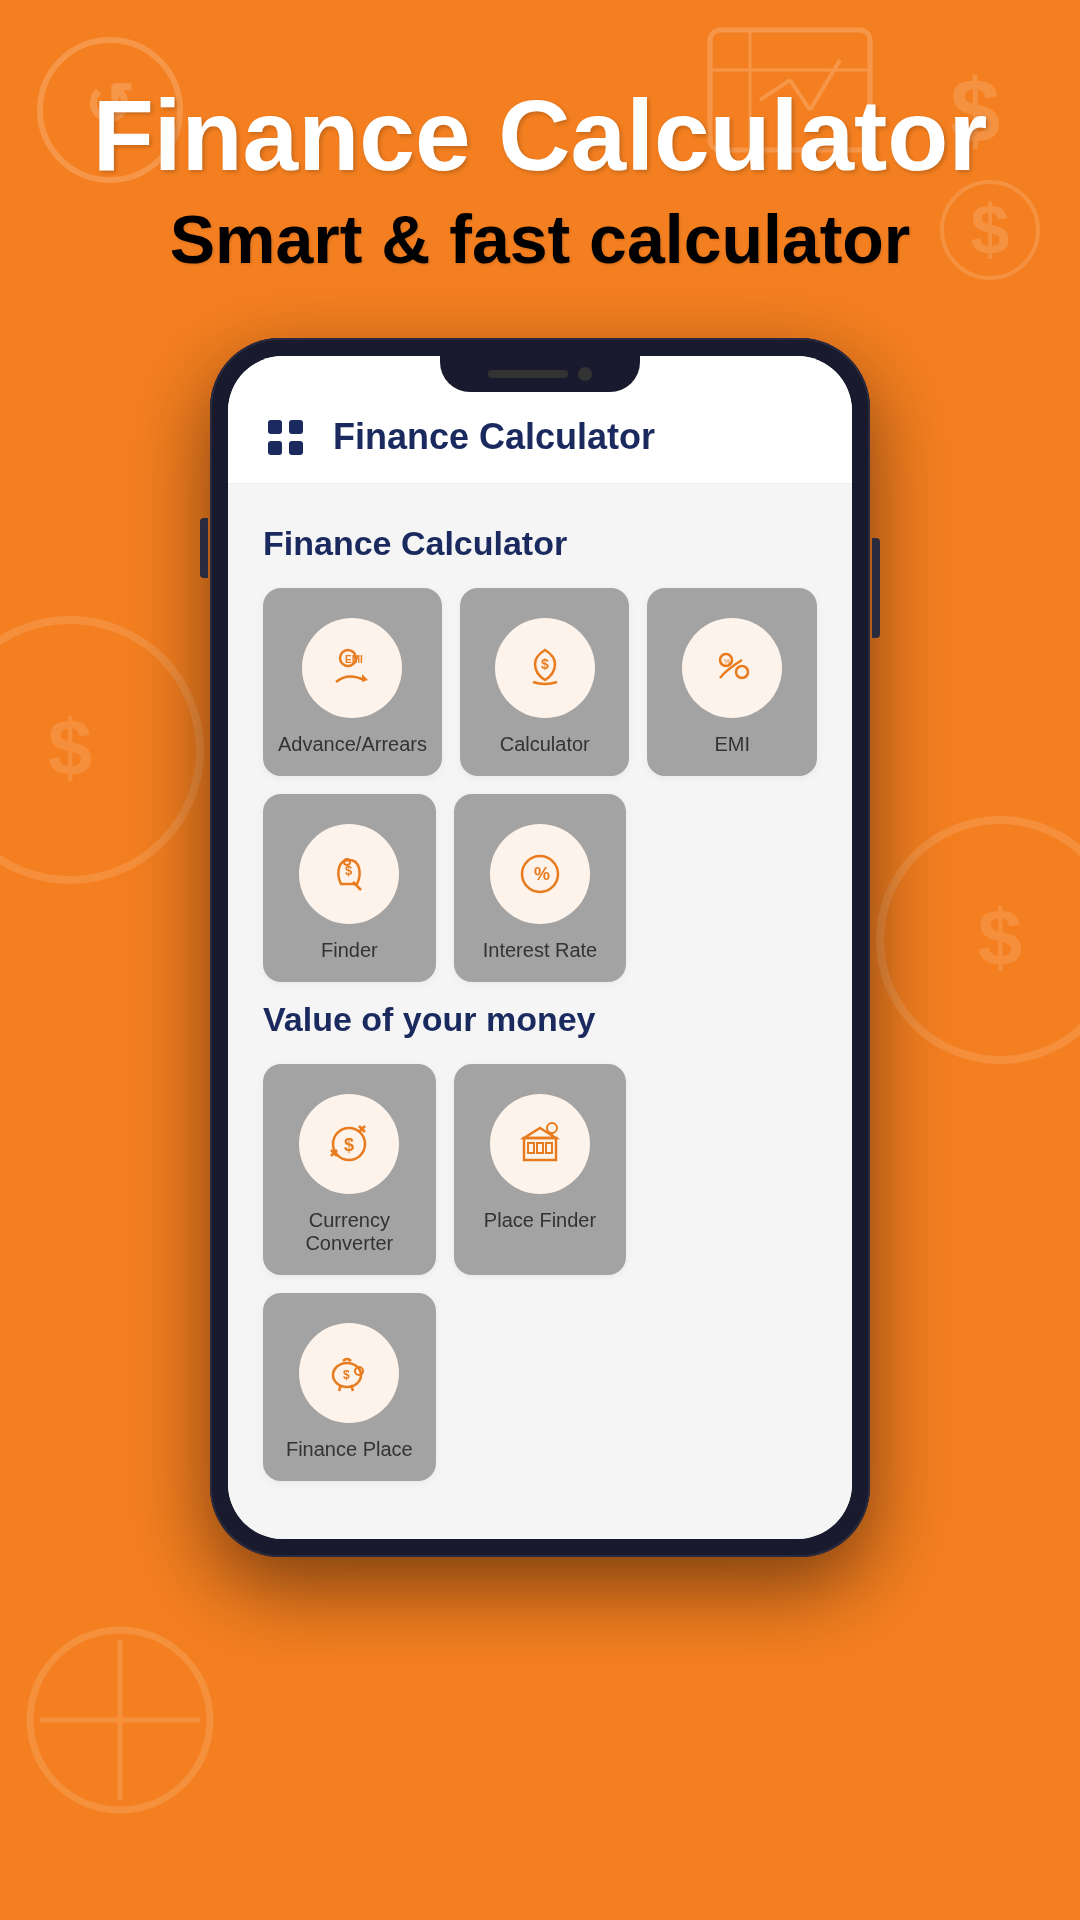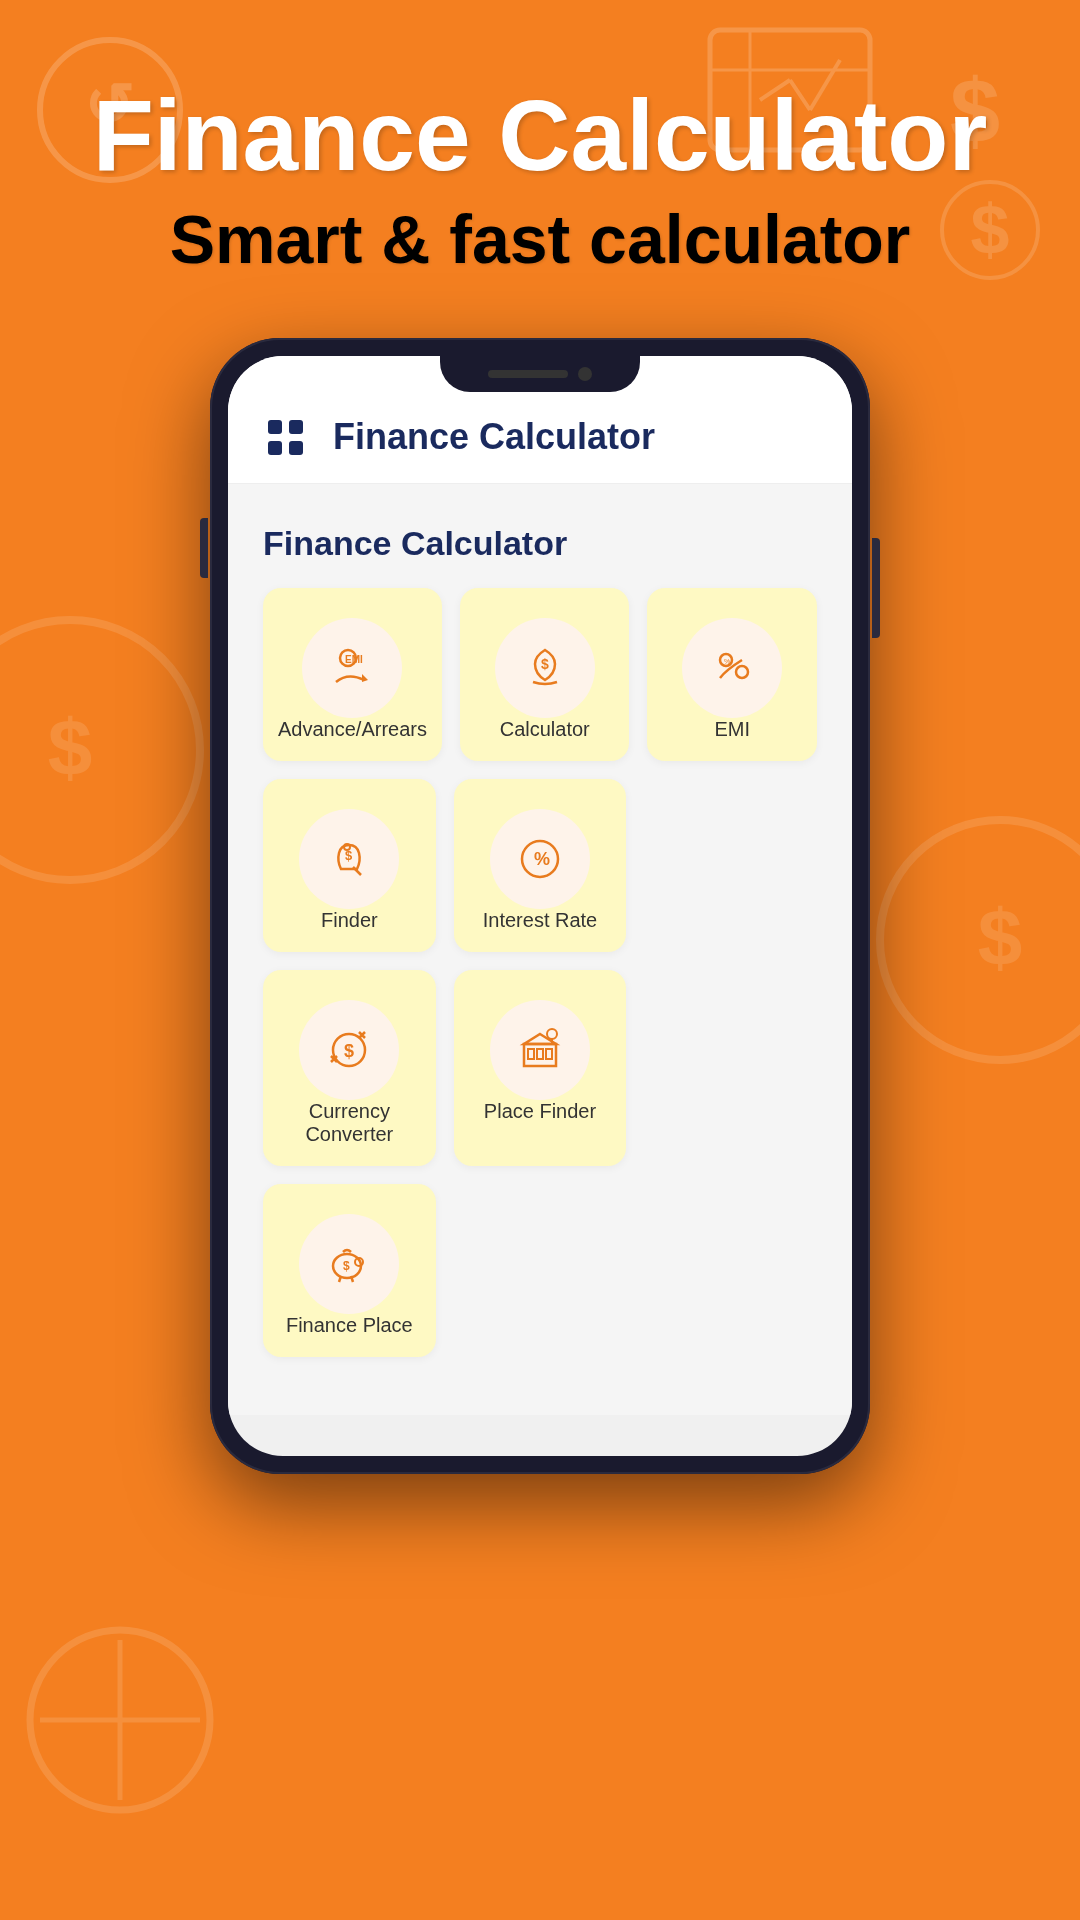--- a/index.html
+++ b/index.html
@@ -175,26 +175,27 @@
 
     
     .grid-3 {
       display: grid;
       grid-template-columns: 1fr 1fr 1fr;
       gap: 18px;
       margin-bottom: 18px;
     }
 
     .grid-item {
-      background: #fef9c3;
+      background: #a3a3a3;
       border-radius: 18px;
       padding: 30px 15px 20px;
       display: flex;
       flex-direction: column;
       align-items: center;
+      gap: 15px;
       cursor: pointer;
       box-shadow: 0 2px 8px rgba(0,0,0,0.05);
     }
 
     .icon-circle {
       width: 100px;
       height: 100px;
       border-radius: 50%;
       background: #fef3ea;
       display: flex;
@@ -348,20 +349,21 @@
               <svg viewBox="0 0 52 52" fill="none" xmlns="http://www.w3.org/2000/svg">
                 <circle cx="26" cy="26" r="18" stroke="#E87B1E" stroke-width="2.5" fill="none"></circle>
                 <text x="20" y="32" font-size="18" fill="#E87B1E" font-weight="bold">%</text>
               </svg>
             </div>
             <span class="item-label">Interest Rate</span>
           </div>
         </div>
 
         <div class="section-2">
+          <h2 class="section-title">Value of your money</h2>
 
           <div class="grid-3">
 
 
             <div class="grid-item">
               <div class="icon-circle">
                 <svg viewBox="0 0 52 52" fill="none" xmlns="http://www.w3.org/2000/svg">
                   <circle cx="26" cy="26" r="16" stroke="#E87B1E" stroke-width="2.5" fill="none"></circle>
                   <text x="21" y="33" font-size="18" fill="#E87B1E" font-weight="bold">$</text>
                   <path d="M36 14 L42 8 M36 8 L42 14" stroke="#E87B1E" stroke-width="2.5"></path>

